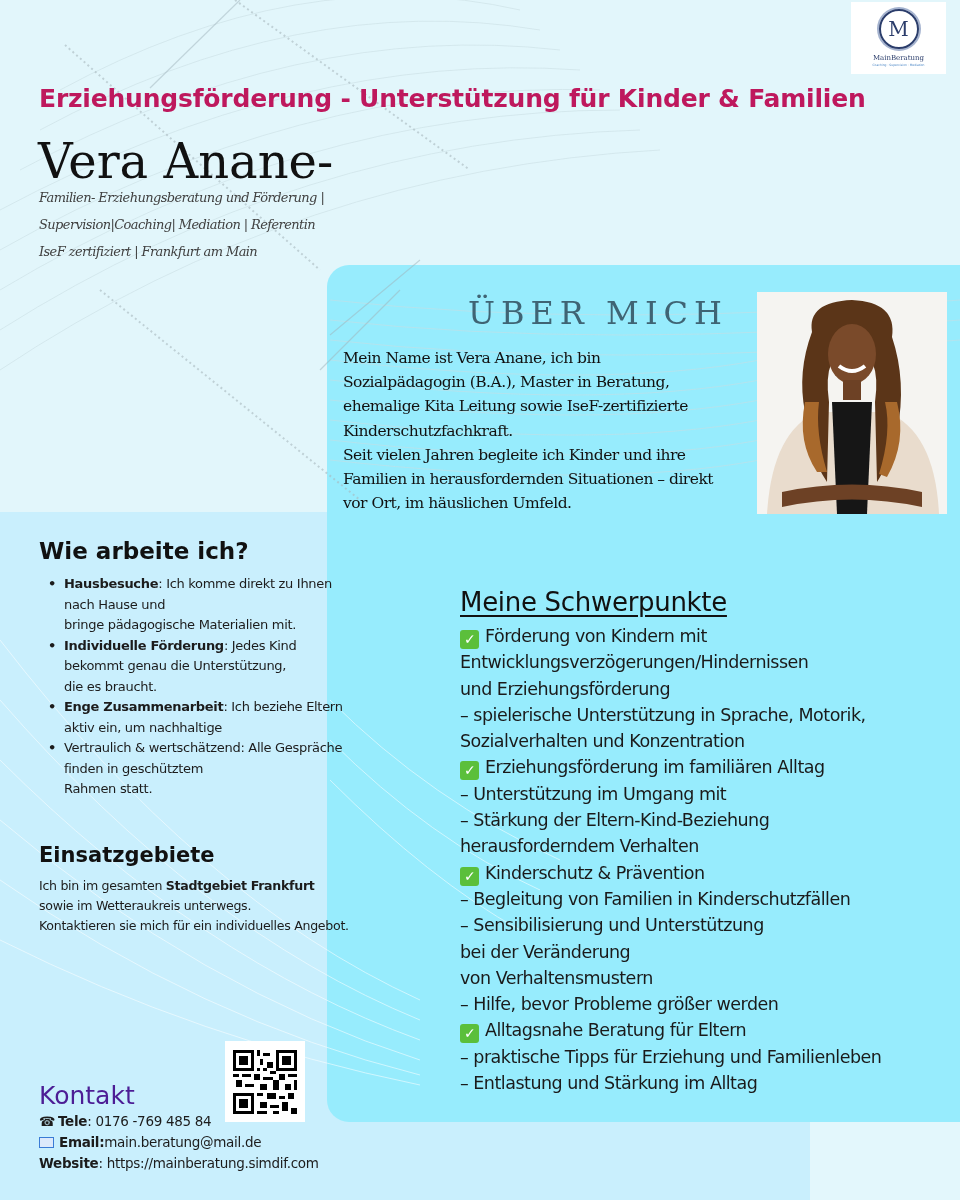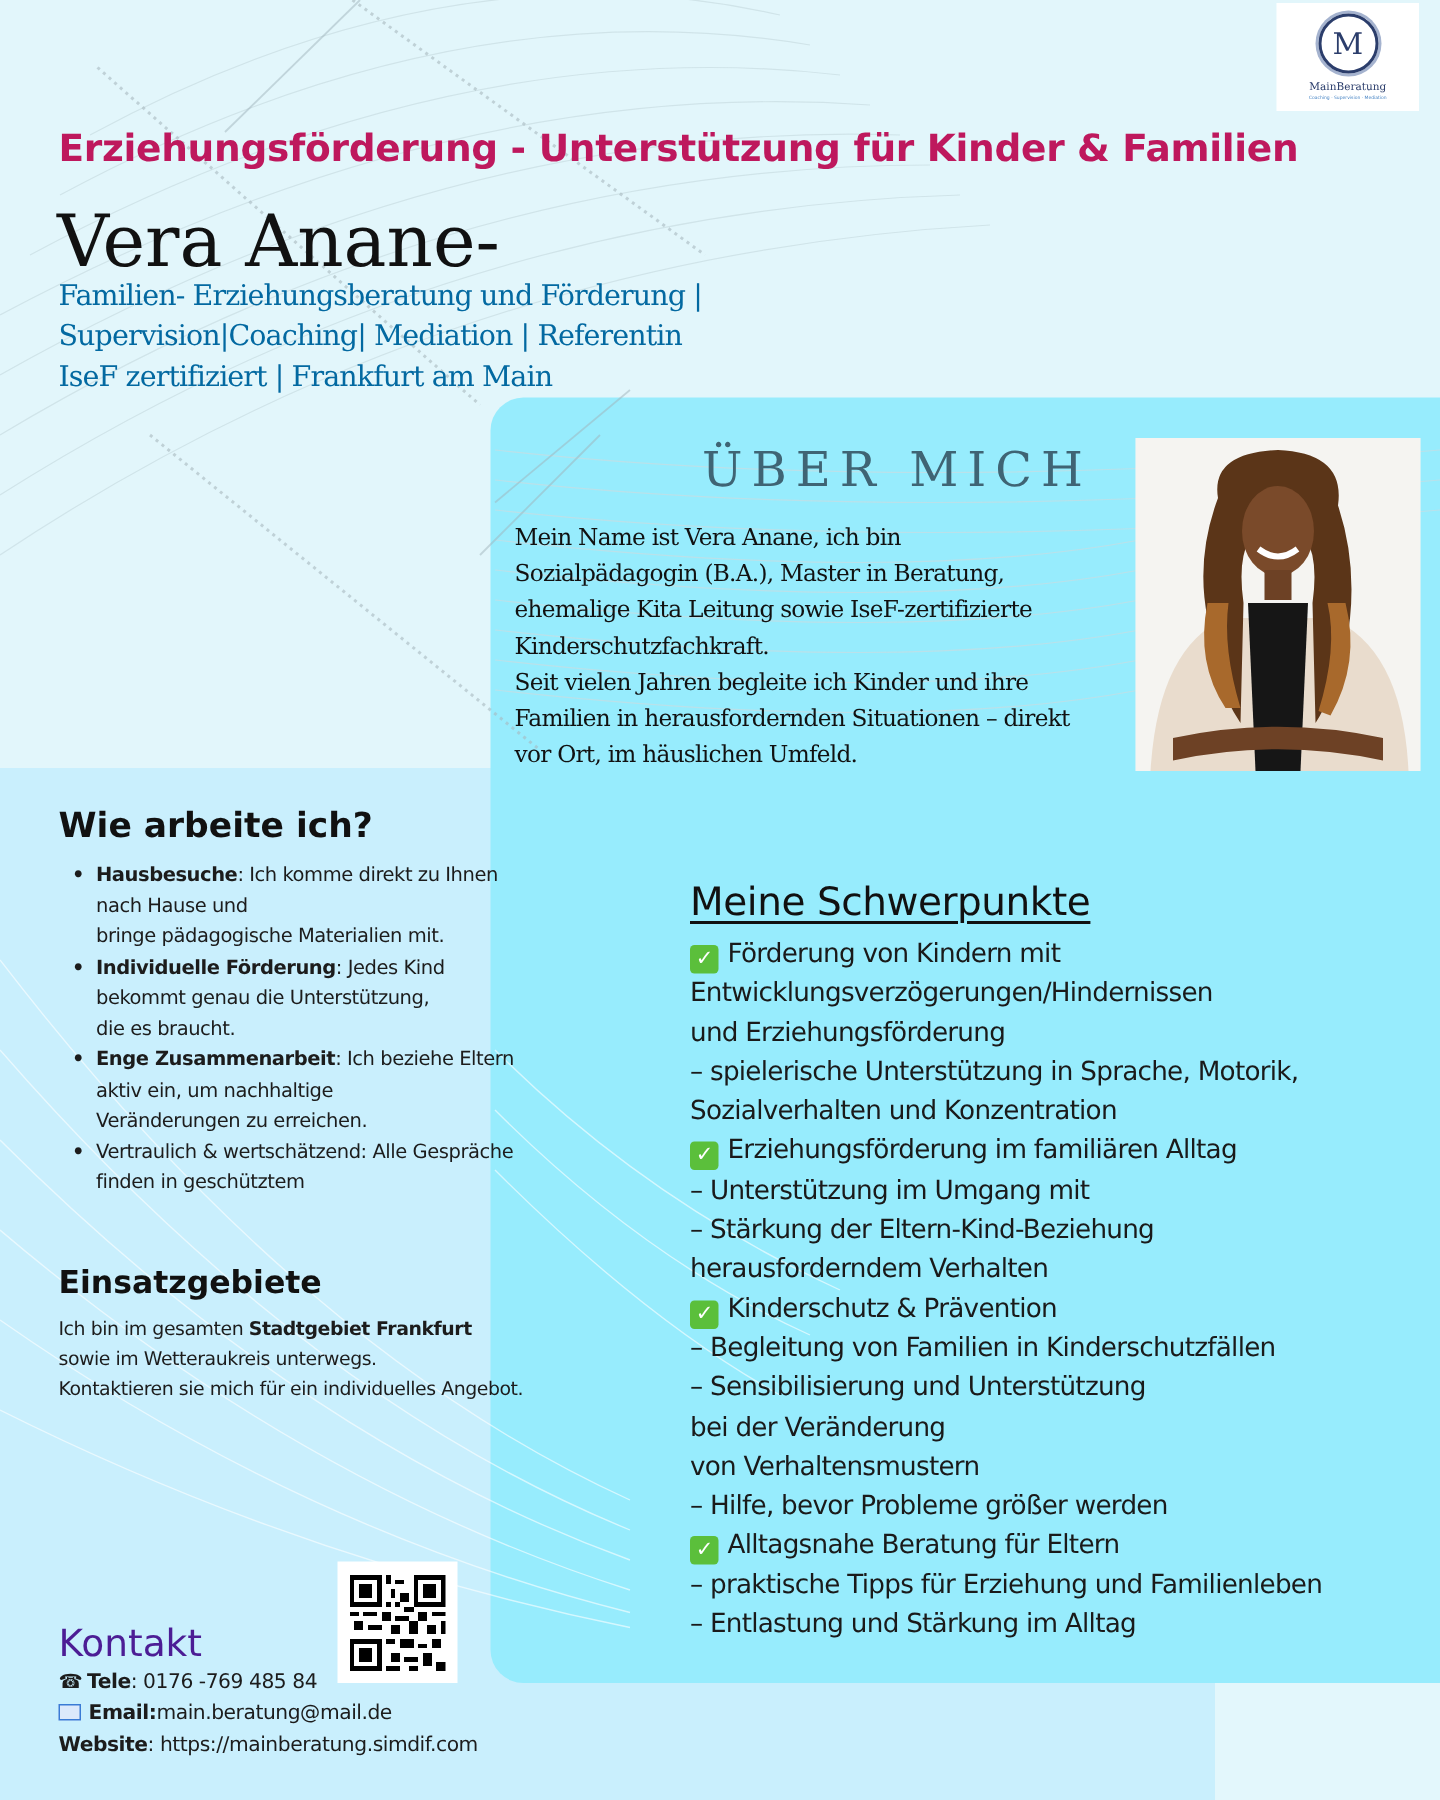--- a/index.html
+++ b/index.html
@@ -12,21 +12,21 @@
 
   .deco { position:absolute; left:0; top:0; width:960px; height:1200px; pointer-events:none; }
 
   .logo { position:absolute; left:851px; top:2px; width:95px; height:72px; background:#fff; display:flex; flex-direction:column; align-items:center; justify-content:center; }
   .logo-ring { width:40px; height:40px; border-radius:50%; border:2px solid #2b3d6b; box-shadow: 0 0 0 2px #a5b3cf; display:flex; align-items:center; justify-content:center; font-family:"DejaVu Serif", serif; font-size:20px; color:#2b3d6b; }
   .logo-text { font-family:"DejaVu Serif", serif; font-size:7px; color:#2b3d6b; margin-top:5px; }
   .logo-sub { font-size:3px; color:#4a86c5; margin-top:1px; }
 
   .headline { position:absolute; left:39px; top:84px; font-family:"DejaVu Sans", sans-serif; font-weight:bold; font-size:25px; color:#be185d; letter-spacing:-0.2px; white-space:nowrap; }
   .name { position:absolute; left:38px; top:133px; font-family:"DejaVu Serif", serif; font-size:48px; color:#111; white-space:nowrap; }
-  .roles { position:absolute; left:39px; top:184px; font-family:"DejaVu Serif", serif; font-size:19px; line-height:27px; color:#0369a1; white-space:nowrap; }
+  .roles { position:absolute; left:39px; top:184px; font-family:"DejaVu Serif", serif; font-size:13px; line-height:27px; color:#404040; white-space:nowrap;font-style:italic; }
   .roles div { letter-spacing:-0.6px; }
 
   .about-title { position:absolute; left:468px; top:294px; font-family:"DejaVu Serif", serif; font-size:32px; letter-spacing:6px; color:#3f6474; white-space:nowrap; }
   .about-text { position:absolute; left:343px; top:346px; width:420px; font-family:"DejaVu Serif", serif; font-size:15.5px; line-height:24.2px; color:#111; letter-spacing:-0.5px; }
   .about-text div { white-space:nowrap; }
 
   .photo { position:absolute; left:757px; top:292px; width:190px; height:222px; background:#f4f4f2; overflow:hidden; }
 
   .how-title { position:absolute; left:39px; top:538px; font-weight:bold; font-size:23px; color:#111; }
   .how-list { position:absolute; left:48px; top:574px; font-size:13px; line-height:20.5px; color:#1c1c1c; list-style:none; }
@@ -149,25 +149,25 @@
     <div>bringe pädagogische Materialien mit.</div>
   </li>
   <li>
     <div><b>Individuelle Förderung</b><span>: Jedes Kind</span></div>
     <div>bekommt genau die Unterstützung,</div>
     <div>die es braucht.</div>
   </li>
   <li>
     <div><b>Enge Zusammenarbeit</b><span>: Ich beziehe Eltern</span></div>
     <div>aktiv ein, um nachhaltige</div>
-    <div>Veränderungen zu erreichen.</div>
   </li>
   <li>
     <div><span>Vertraulich &amp; wertschätzend: Alle Gespräche</span></div>
     <div>finden in geschütztem</div>
+    <div>Rahmen statt.</div>
   </li>
 </ul>
 
 <div class="area-title">Einsatzgebiete</div>
 <div class="area-text">
   <div><span>Ich bin im gesamten </span><b>Stadtgebiet Frankfurt</b></div>
   <div>sowie im Wetteraukreis unterwegs.</div>
   <div>Kontaktieren sie mich für ein individuelles Angebot.</div>
 </div>
 

